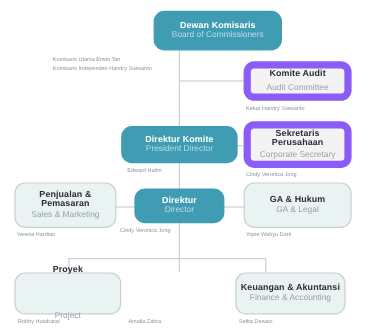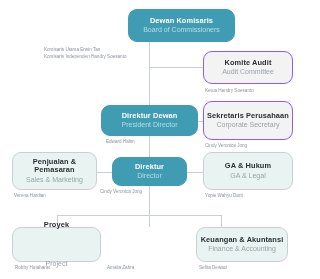--- a/index.html
+++ b/index.html
@@ -53,21 +53,22 @@
   .node.teal {
     background: #3f9cb2;
     border: 1px solid #3f9cb2;
   }
   .node.teal .t-id { color: #ffffff; }
   .node.teal .t-en { color: #b9dde6; }
 
   
   .node.gray {
     background: #f3f3f3;
-    border: 1px solid #8b5cf6;
+    border: 6px solid #8b5cf6;
+    justify-content: space-between;
   }
   .node.gray .t-id { color: #2a2f36; }
   .node.gray .t-en { color: #9aa1a8; }
 
   
   .node.mint {
     background: #e9f4f2;
     border: 1px solid #c9cfd4;
   }
   .node.mint .t-id { color: #2a2f36; }
@@ -113,21 +114,21 @@
     <div>Komisaris Independen Handry Soesanto</div>
   </div>
 
   <div class="node gray" style="left:203px; top:51px; width:90px; height:33px;">
     <span class="t-id">Komite Audit</span>
     <span class="t-en">Audit Committee</span>
   </div>
   <div class="caption" style="left:205px; top:88px;">Ketua Handry Soesanto</div>
 
   <div class="node teal" style="left:101px; top:105px; width:97px; height:31px;">
-    <span class="t-id">Direktur Dewan</span>
+    <span class="t-id">Direktur Komite</span>
     <span class="t-en">President Director</span>
   </div>
   <div class="caption" style="left:106px; top:139px;">Edward Halim</div>
 
   <div class="node gray" style="left:203px; top:101px; width:90px; height:39px;">
     <span class="t-id">Sekretaris Perusahaan</span>
     <span class="t-en">Corporate Secretary</span>
   </div>
   <div class="caption" style="left:205px; top:143px;">Cindy Veronica Jong</div>
 

